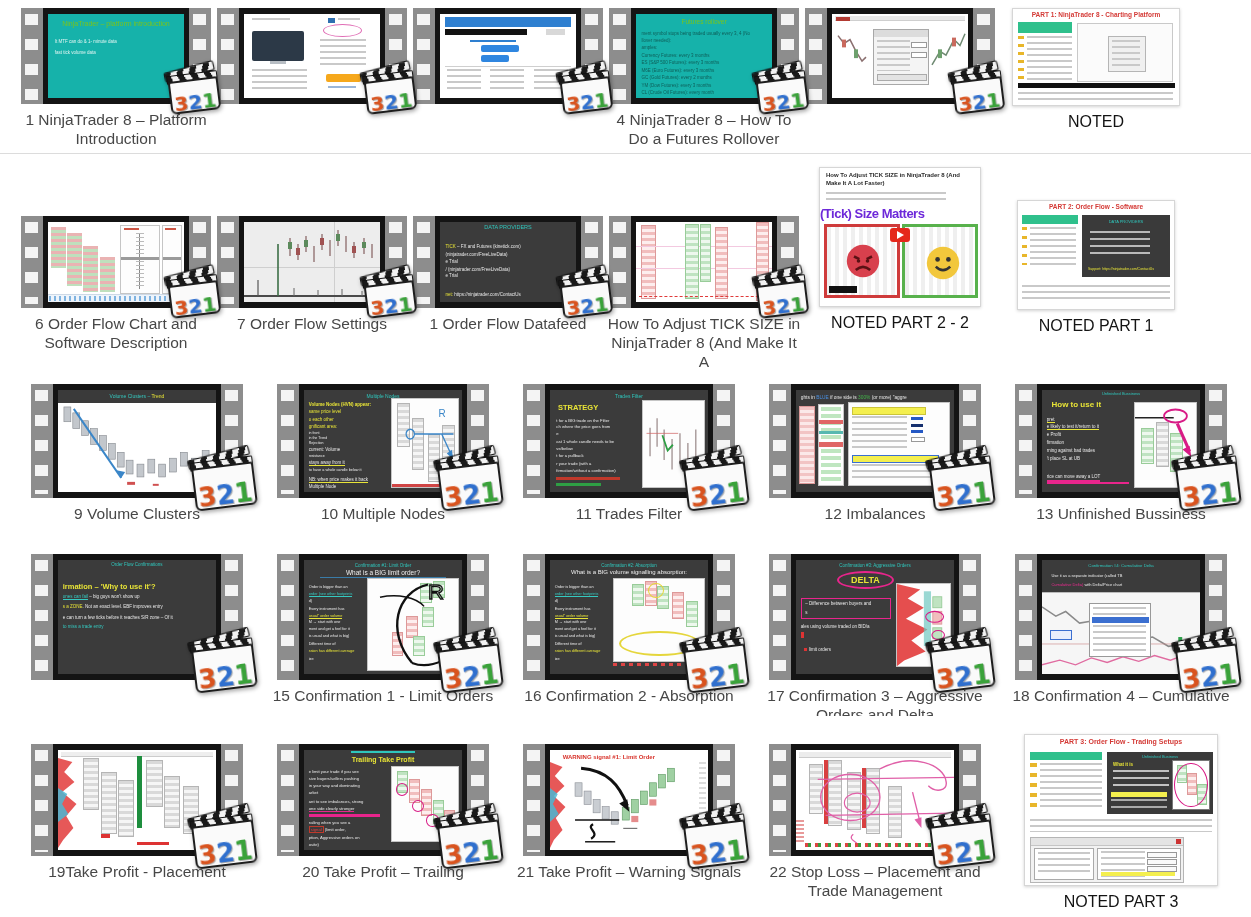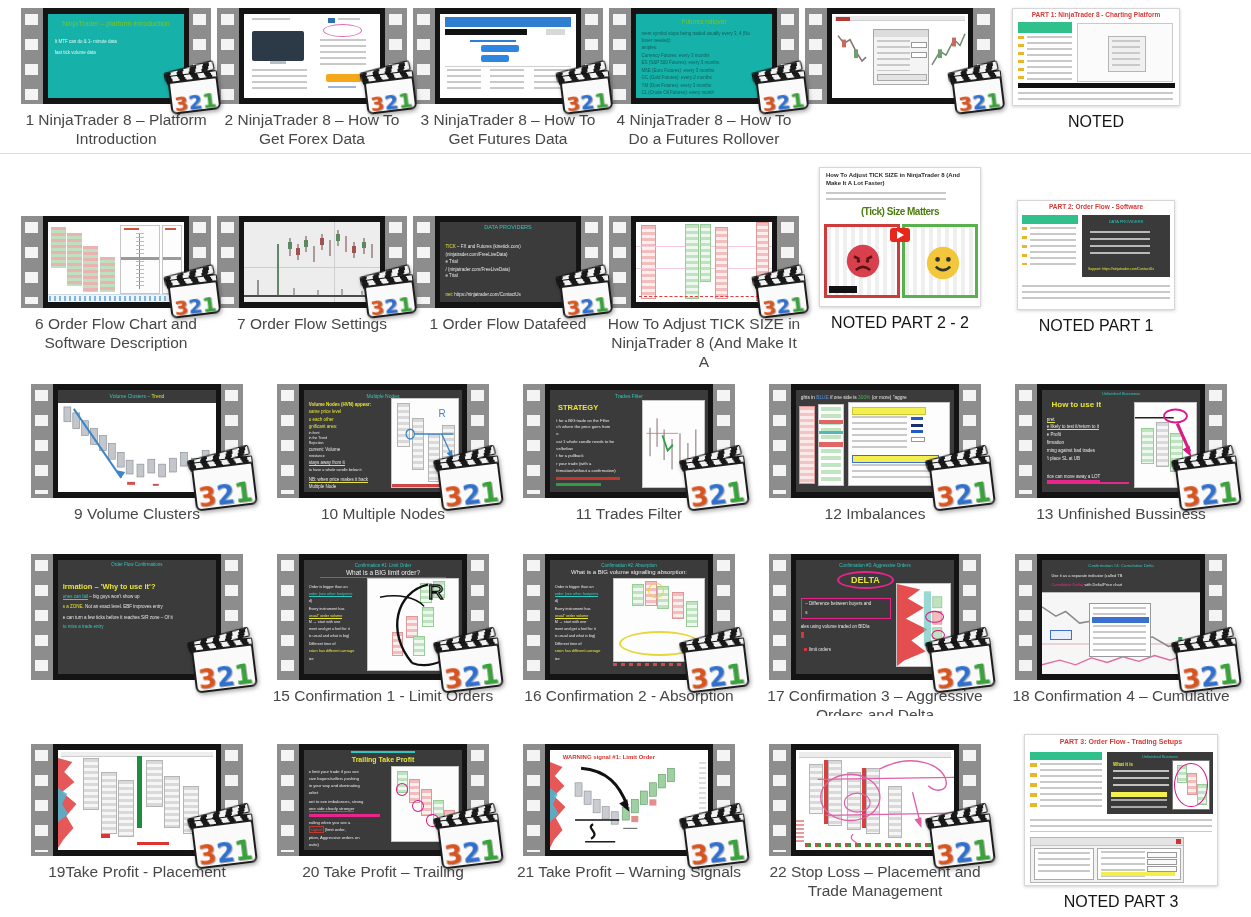--- a/index.html
+++ b/index.html
@@ -98,21 +98,20 @@
         </div>
       </div>
       <div class="sprk"></div>
       <div class="clp clp-sm">
           <div class="stick1"></div>
           <div class="stick2"></div>
           <div class="body"></div>
           <div class="digits"><span class="d3">3</span><span class="d2">2</span><span class="d1">1</span></div>
         </div>
     </div>
-    <div class="cap">2 NinjaTrader 8 – How To Get Forex Data</div>
   </div>
 
   <div class="cell cell-sm">
     <div class="film film-sm">
       <div class="sprk"></div>
       <div class="screen">
         <div class="thumb">
           <div class="abs" style="top:4%;left:4%;right:4%;height:12%;background:#2e7fd0;"></div>
           <div class="abs" style="top:18%;left:4%;width:60%;height:7%;background:#121212;"></div>
           <div class="abs" style="top:18%;left:78%;width:14%;height:7%;background:#d8d8d8;"></div>
@@ -126,21 +125,20 @@
         </div>
       </div>
       <div class="sprk"></div>
       <div class="clp clp-sm">
           <div class="stick1"></div>
           <div class="stick2"></div>
           <div class="body"></div>
           <div class="digits"><span class="d3">3</span><span class="d2">2</span><span class="d1">1</span></div>
         </div>
     </div>
-    <div class="cap">3 NinjaTrader 8 – How To Get Futures Data</div>
   </div>
 
   <div class="cell cell-sm">
     <div class="film film-sm">
       <div class="sprk"></div>
       <div class="screen">
         <div class="thumb tealbg">
           <div class="abs" style="top:5%;left:0;right:0;text-align:center;color:#79c41d;font-size:6.5px;">Futures rollover</div>
           <div class="ln" style="top:20%;left:4%;color:#0e5e58;">ment symbol stops being traded usually every 3, 4 (No</div>
           <div class="ln" style="top:28%;left:4%;color:#0e5e58;">llover needed):</div>
@@ -357,21 +355,21 @@
           <div class="digits"><span class="d3">3</span><span class="d2">2</span><span class="d1">1</span></div>
         </div>
     </div>
     <div class="cap">How To Adjust TICK SIZE in NinjaTrader 8 (And Make It A</div>
   </div>
 
   <div class="cell cell-sm mt-d1">
     <div class="page" style="width:160px;height:138px;">
       <div class="abs" style="top:4px;left:6px;right:6px;color:#2b2b2b;font-weight:bold;font-size:6px;line-height:7.5px;">How To Adjust TICK SIZE in NinjaTrader 8 (And Make It A Lot Faster)</div>
       <div class="abs glines" style="top:24px;left:6px;width:120px;height:12px;"></div>
-      <div class="abs" style="top:38px;left:0;right:0;text-align:center;font-weight:bold;font-size:10px;color:#4d7c0f;letter-spacing:-0.5px;">(Tick) Size Matters</div>
+      <div class="abs" style="top:38px;left:0;right:0;font-weight:bold;font-size:13px;color:#6d28d9;letter-spacing:-0.5px;">(Tick) Size Matters</div>
       <div class="abs" style="top:56px;left:4px;width:70px;height:68px;border:3px solid #cf3b3b;background:repeating-linear-gradient(to right,#efefef 0 4px,#fff 4px 8px);">
         <svg class="abs" style="left:18px;top:16px;" width="36" height="36" viewBox="0 0 20 20">
           <circle cx="10" cy="10" r="9" fill="#d8404d"></circle>
           <line x1="5" y1="7.5" x2="8" y2="9" stroke="#5a1114" stroke-width="1.4"></line>
           <line x1="15" y1="7.5" x2="12" y2="9" stroke="#5a1114" stroke-width="1.4"></line>
           <circle cx="7.5" cy="10" r="1" fill="#5a1114"></circle>
             <circle cx="12.5" cy="10" r="1" fill="#5a1114"></circle>
           <path d="M6 15 Q10 11.5 14 15" stroke="#5a1114" stroke-width="1.4" fill="none"></path>
         </svg>
         <div class="abs" style="bottom:2px;left:2px;width:28px;height:7px;background:#111;"></div>

